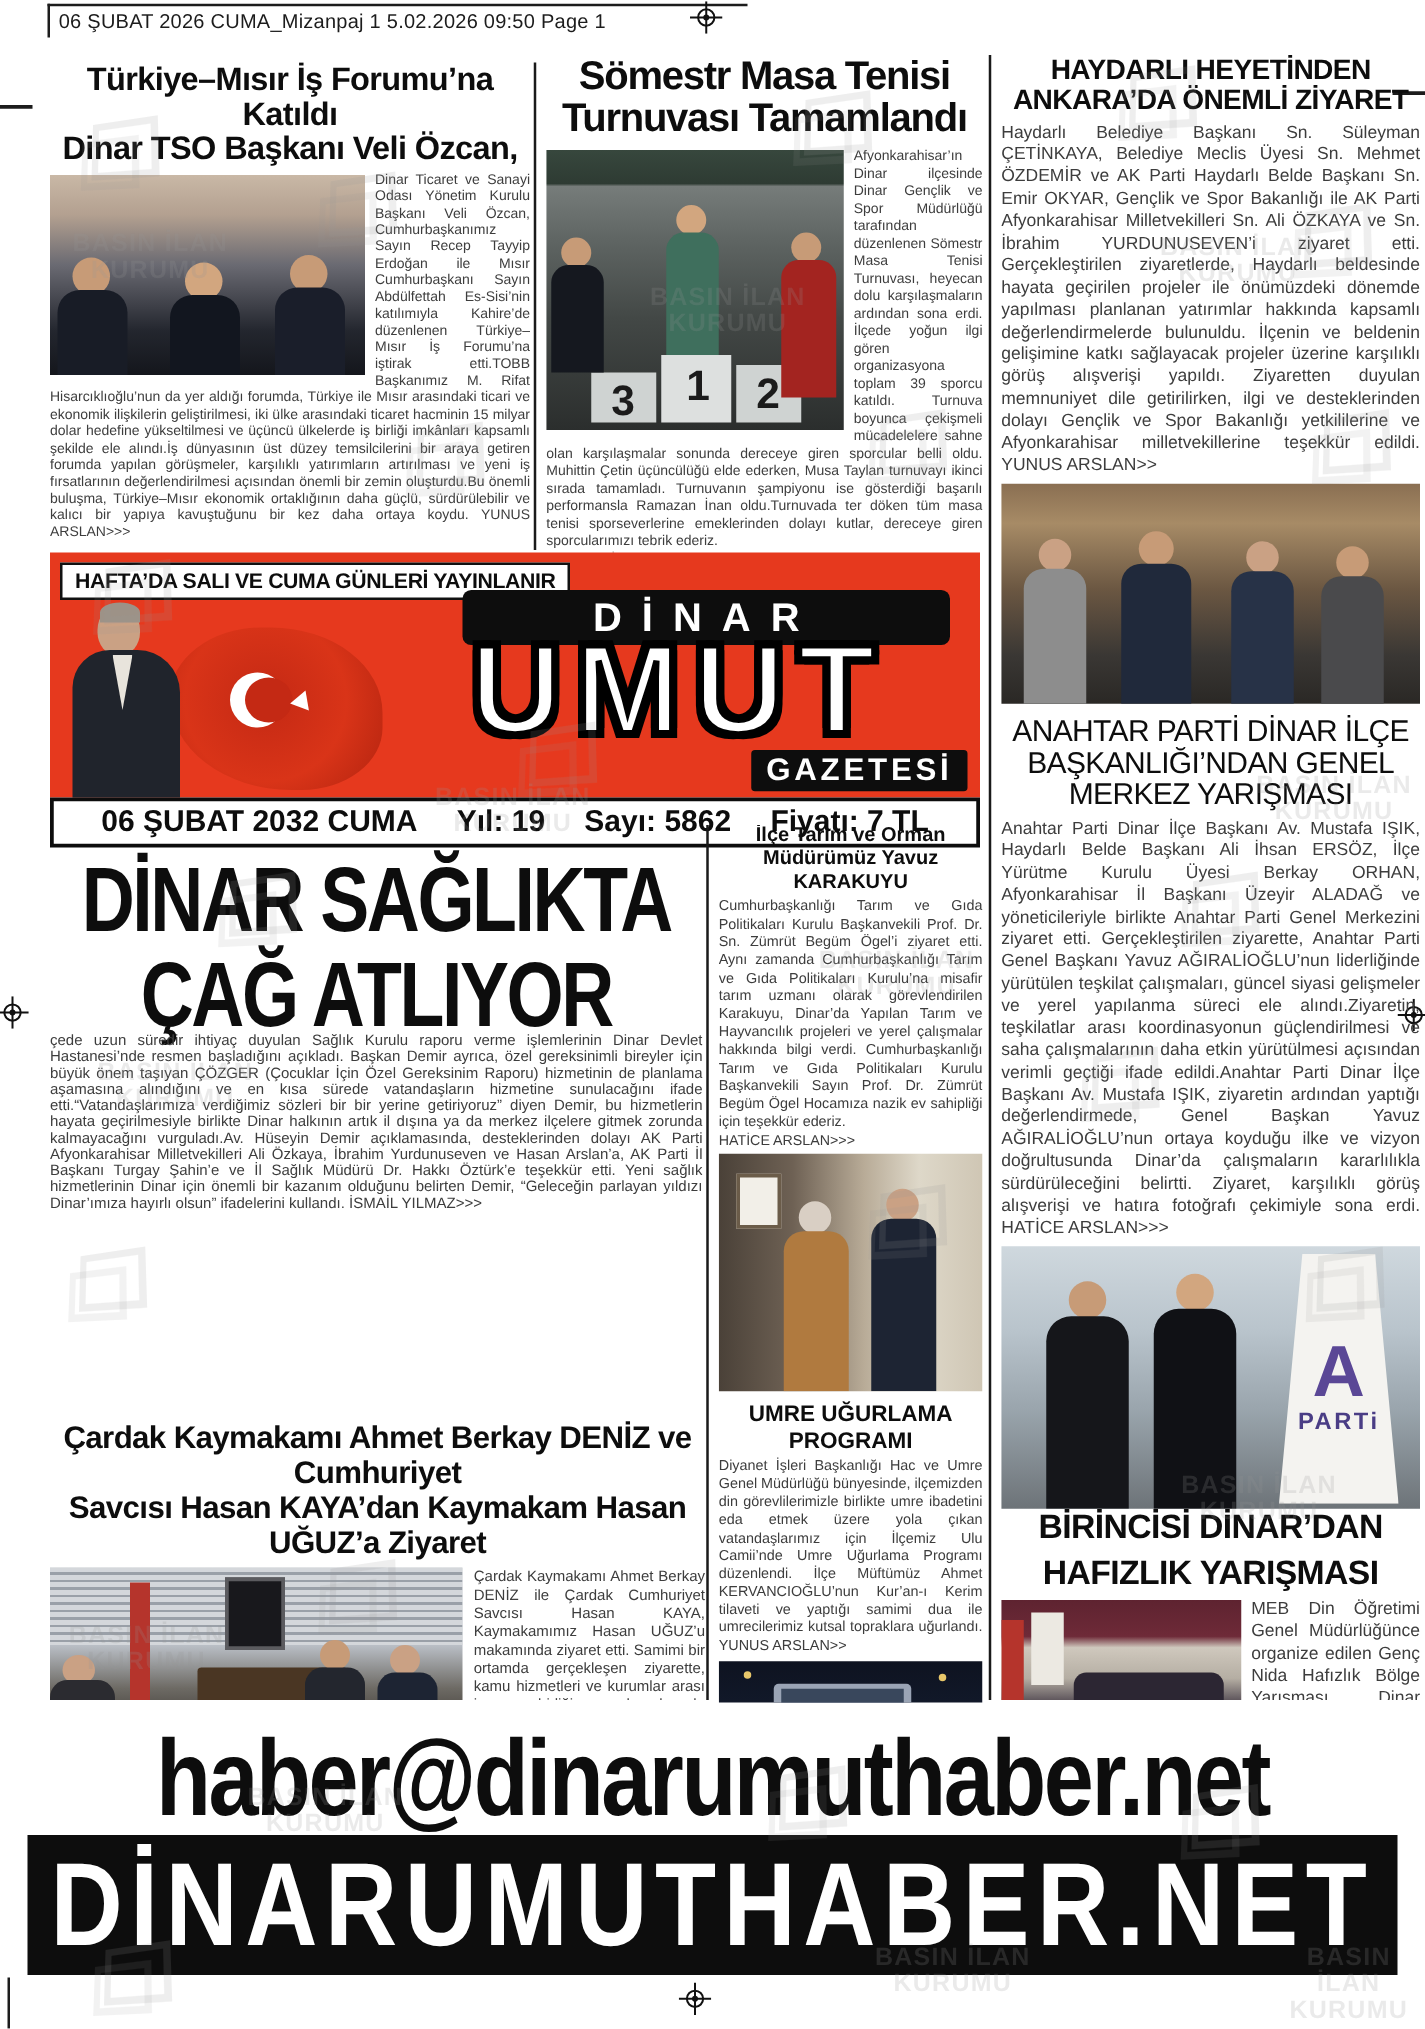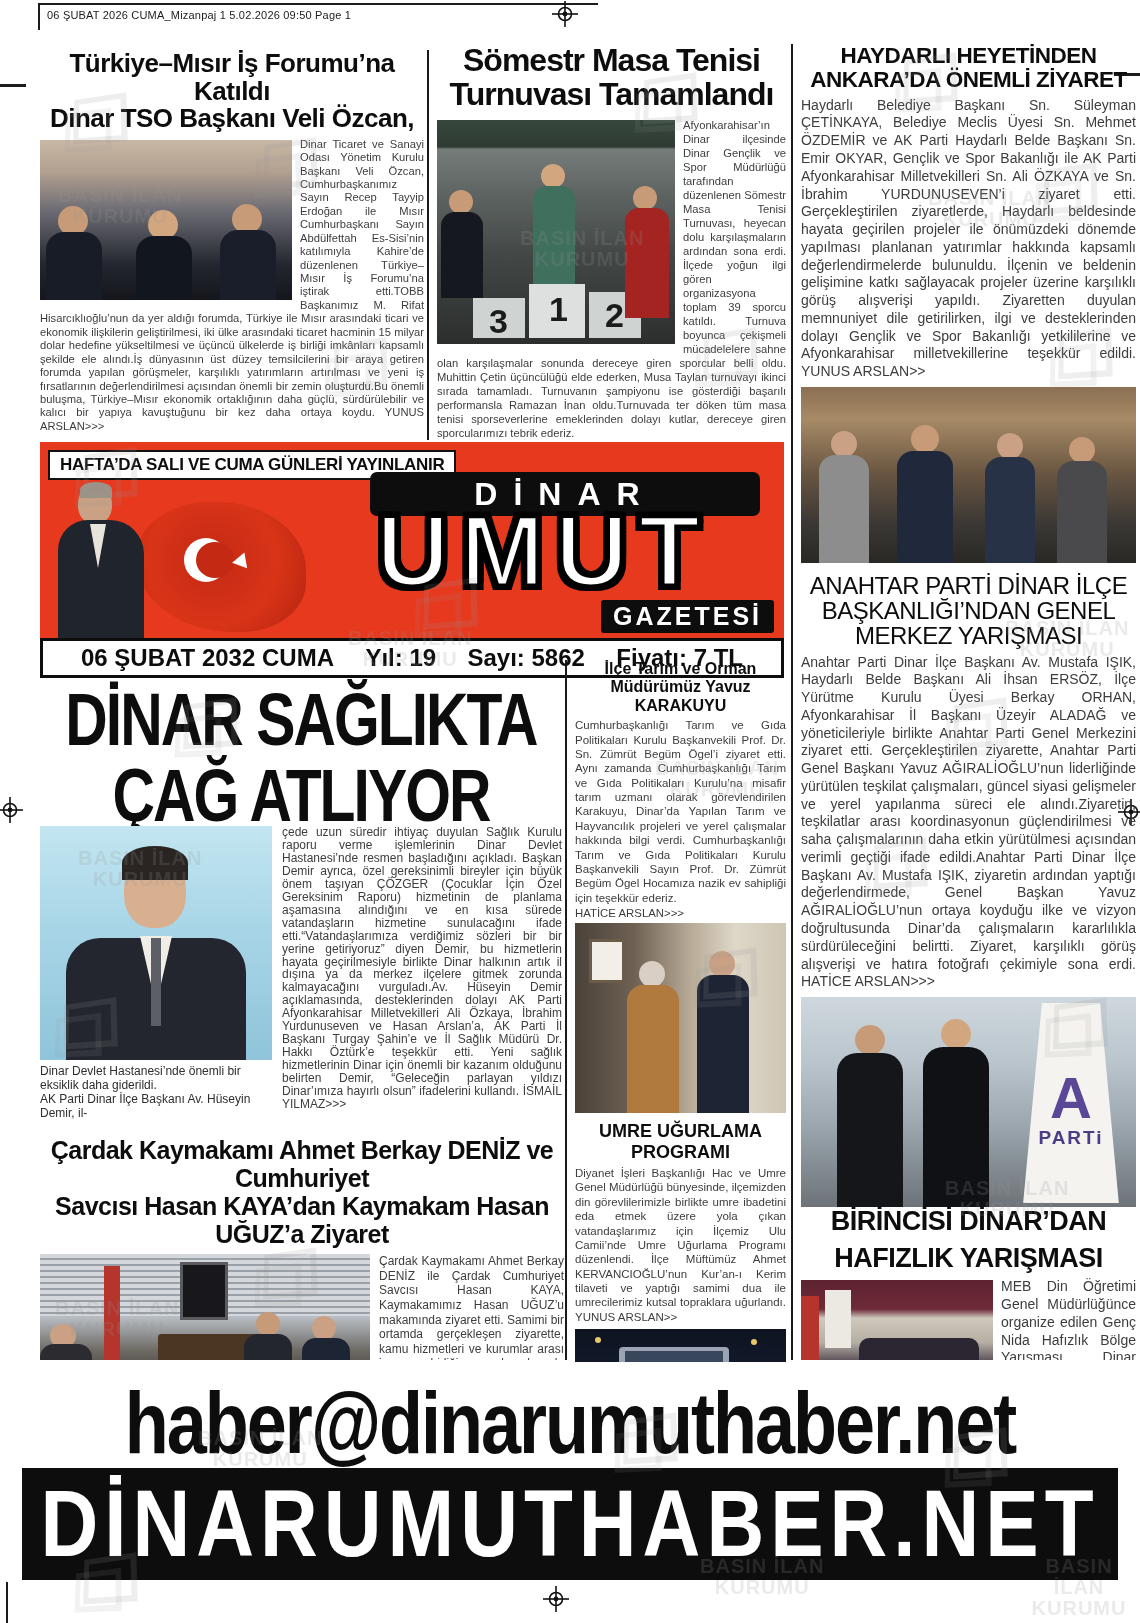--- a/index.html
+++ b/index.html
@@ -1,20 +1,20 @@
 <!DOCTYPE html>
 <html><head>
 <meta charset="utf-8">
 <style>
   html,body{margin:0;padding:0;background:#ffffff;}
   #page{position:relative;width:1140px;height:1623px;background:#fff;overflow:hidden;
         font-family:"Liberation Sans",sans-serif;color:#3d3d3d;}
   .abs{position:absolute;}
   
-  .print-header{font-size:11px;color:#1c1c1c;letter-spacing:0.2px;}
+  .print-header{font-size:16px;color:#1c1c1c;letter-spacing:0.2px;}
   .hairline{background:#1c1c1c;}
   .reg{position:absolute;width:26px;height:26px;}
   
   #wm-layer{position:absolute;inset:0;pointer-events:none;z-index:40;}
   .wm-cube{position:absolute;width:46px;height:36px;border:6px solid rgba(150,150,150,0.16);
            transform:perspective(220px) rotateX(14deg) rotateY(-24deg);}
   .wm-cube::after{content:"";position:absolute;left:-16px;top:8px;width:40px;height:30px;
            border:6px solid rgba(150,150,150,0.12);}
   .wm-text{position:absolute;font-weight:bold;font-size:20px;line-height:1.05;
            color:rgba(150,150,150,0.20);letter-spacing:1px;text-align:center;}
@@ -293,31 +293,20 @@
     <span>Sayı: 5862</span>
     <span>Fiyatı: 7 TL</span>
   </div>
 
   <div class="abs" style="left:40px;top:684px;width:522px">
     <div class="main-h">DİNAR SAĞLIKTA</div>
     <div class="main-h" style="margin-top:16px">ÇAĞ ATLIYOR</div>
   </div>
 
   <div class="abs" style="left:40px;top:826px;width:522px;height:308px;display:flex;gap:10px;overflow:hidden">
-    <div style="width:232px;flex:0 0 auto">
-      <div class="photo" style="width:232px;height:234px;background:linear-gradient(180deg,#c3e6f1 0%,#a9d6e7 42%,#8fc4da 100%)">
-        <div class="shape" style="left:84px;top:28px;width:62px;height:74px;border-radius:48% 48% 44% 44%;background:#d9b08f"></div>
-        <div class="shape" style="left:82px;top:20px;width:66px;height:34px;border-radius:50% 50% 0 0;background:#2a2522"></div>
-        <div class="shape" style="left:26px;top:112px;width:180px;height:122px;border-radius:34px 34px 0 0;background:#23262e"></div>
-        <div class="shape" style="left:100px;top:110px;width:32px;height:70px;background:#f0ede6;clip-path:polygon(0 0,100% 0,50% 100%)"></div>
-        <div class="shape" style="left:111px;top:112px;width:10px;height:88px;background:#5d5f66"></div>
-      </div>
-      <div class="caption" style="margin-top:4px">Dinar Devlet Hastanesi’nde önemli bir eksiklik daha giderildi.</div>
-      <div class="caption">AK Parti Dinar İlçe Başkanı Av. Hüseyin Demir, il-</div>
-    </div>
     <div class="body-txt main-body" style="flex:1">çede uzun süredir ihtiyaç duyulan Sağlık Kurulu raporu verme işlemlerinin Dinar Devlet Hastanesi’nde resmen başladığını açıkladı. Başkan Demir ayrıca, özel gereksinimli bireyler için büyük önem taşıyan ÇÖZGER (Çocuklar İçin Özel Gereksinim Raporu) hizmetinin de planlama aşamasına alındığını ve en kısa sürede vatandaşların hizmetine sunulacağını ifade etti.“Vatandaşlarımıza verdiğimiz sözleri bir bir yerine getiriyoruz” diyen Demir, bu hizmetlerin hayata geçirilmesiyle birlikte Dinar halkının artık il dışına ya da merkez ilçelere gitmek zorunda kalmayacağını vurguladı.Av. Hüseyin Demir açıklamasında, desteklerinden dolayı AK Parti Afyonkarahisar Milletvekilleri Ali Özkaya, İbrahim Yurdunuseven ve Hasan Arslan’a, AK Parti İl Başkanı Turgay Şahin’e ve İl Sağlık Müdürü Dr. Hakkı Öztürk’e teşekkür etti. Yeni sağlık hizmetlerinin Dinar için önemli bir kazanım olduğunu belirten Demir, “Geleceğin parlayan yıldızı Dinar’ımıza hayırlı olsun” ifadelerini kullandı. İSMAİL YILMAZ&gt;&gt;&gt;</div>
   </div>
 
   <div class="abs divider" style="left:565px;top:660px;width:1.5px;height:700px"></div>
 
   <div class="abs" style="left:575px;top:660px;width:211px;height:702px;overflow:hidden">
     <div class="mid-h">İlçe Tarım ve Orman</div>
     <div class="mid-h">Müdürümüz Yavuz KARAKUYU</div>
     <div class="body-txt mid-body" style="margin-top:3px">Cumhurbaşkanlığı Tarım ve Gıda Politikaları Kurulu  Başkanvekili Prof. Dr. Sn. Zümrüt Begüm Ögel’i ziyaret etti. Aynı zamanda Cumhurbaşkanlığı Tarım ve Gıda Politikaları Kurulu’na misafir tarım uzmanı olarak görevlendirilen Karakuyu, Dinar’da Yapılan Tarım ve Hayvancılık projeleri ve yerel çalışmalar hakkında bilgi verdi. Cumhurbaşkanlığı Tarım ve Gıda Politikaları Kurulu Başkanvekili  Sayın Prof. Dr. Zümrüt Begüm Ögel Hocamıza nazik ev sahipliği için teşekkür ederiz.</div>
     <div class="byline">HATİCE ARSLAN&gt;&gt;&gt;</div>

